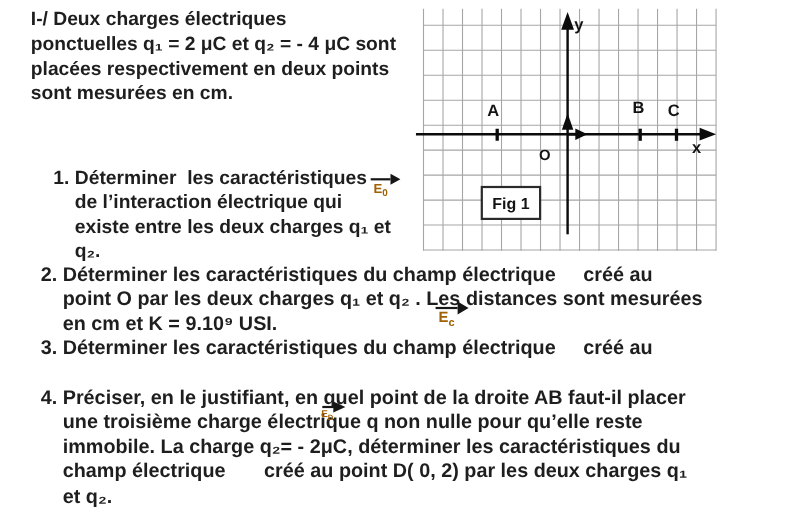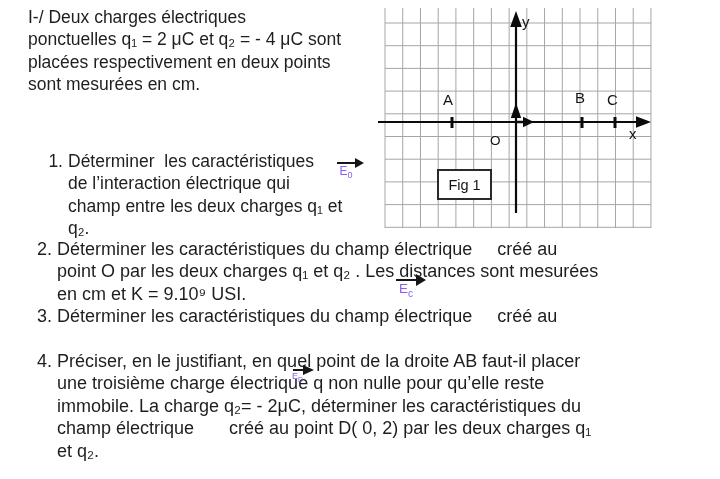--- a/index.html
+++ b/index.html
@@ -1,28 +1,29 @@
 <!DOCTYPE html>
 <html><head>
 <meta charset="utf-8">
 <style>
   * { margin:0; padding:0; box-sizing:border-box; }
   html,body { background:#fff; }
   .sheet {
     position:relative; width:720px; height:479px; overflow:hidden;
     background:#ffffff; color:#1e1e1e;
     font-family:"Liberation Sans","DejaVu Sans",sans-serif;
+    font-weight:bold;
   }
   .textblock { position:absolute; font-size:17.5px; line-height:22.4px; }
   .tline { white-space:pre; }
   .item { position:absolute; font-size:18px; line-height:22.4px; }
   .item .num { position:absolute; right:100%; padding-right:5px; }
   .item.narrow { font-size:17.5px; }
   
-  .vec { position:absolute; display:inline-flex; flex-direction:column; align-items:center; z-index:3; color:#8b5cf6; }
+  .vec { position:absolute; display:inline-flex; flex-direction:column; align-items:center; z-index:3; color:#a16207; }
   .varrow { display:block; position:relative; border-top:2px solid #161616; }
   .varrow::after {
     content:""; position:absolute; right:-9px; top:-6px; width:0; height:0;
     border-left:9px solid #161616; border-top:5px solid transparent; border-bottom:5px solid transparent;
   }
   .vlabel { line-height:1; margin-top:1px; }
   .vlabel sub { line-height:1; }
   .vec-e0 .varrow { width:18px; }
   .vec-e0 .vlabel { font-size:12px; }
   .vec-e0 .vlabel sub { font-size:9px; }
@@ -48,21 +49,21 @@
       <div class="tline">ponctuelles q₁ = 2 μC et q₂ = - 4 μC sont</div>
       <div class="tline">placées respectivement en deux points</div>
       <div class="tline">sont mesurées en cm.</div>
     </div>
 
   <div class="item narrow" style="left:68px; top:150px;">
     <span class="num">1.</span>
     <div>
         <div class="tline">Déterminer  les caractéristiques</div>
         <div class="tline">de l’interaction électrique qui</div>
-        <div class="tline">champ entre les deux charges q₁ et</div>
+        <div class="tline">existe entre les deux charges q₁ et</div>
         <div class="tline">q₂.</div>
       </div>
   </div>
 
   <div class="item" style="left:57px; top:238px;">
     <span class="num">2.</span>
     <div>
         <div class="tline">Déterminer les caractéristiques du champ électrique     créé au</div>
         <div class="tline">point O par les deux charges q₁ et q₂ . Les distances sont mesurées</div>
         <div class="tline">en cm et K = 9.10⁹ USI.</div>

